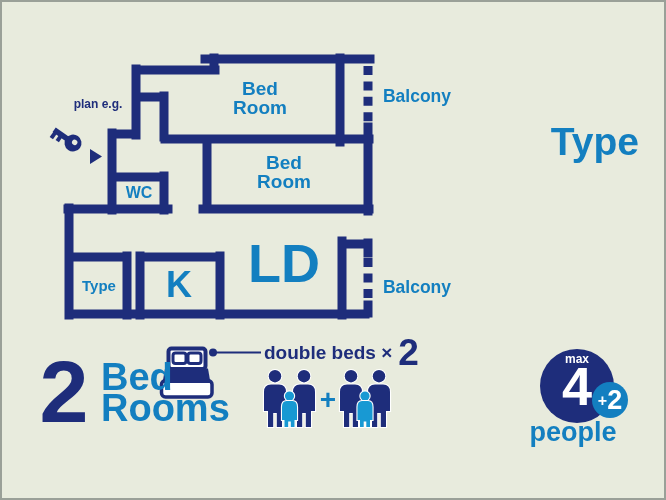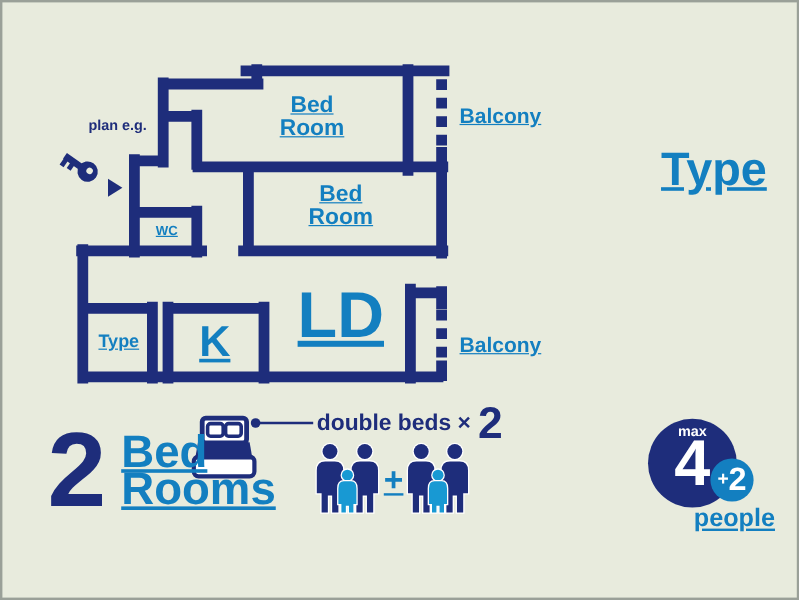--- a/index.html
+++ b/index.html
@@ -16,27 +16,27 @@
   .door-dash{fill:none;stroke:var(--c-navy,#1e2d7b);stroke-width:9;stroke-linecap:butt;}
   .navy-fill{fill:var(--c-navy,#1e2d7b);}
   .bg-fill{fill:var(--c-background,#e8ebdd);}
   .bed-outline{fill:var(--c-white,#fff);stroke:var(--c-navy,#1e2d7b);}
   .connector{stroke:var(--c-navy,#1e2d7b);stroke-width:2;fill:none;}
   .person-adult{fill:var(--c-navy,#1e2d7b);stroke:var(--c-white,#fff);stroke-width:2.2;paint-order:stroke;}
   .person-child{fill:var(--c-cyan,#1899d3);stroke:var(--c-white,#fff);stroke-width:2.2;paint-order:stroke;}
   
   .t{position:absolute;transform:translate(-50%,-50%);white-space:nowrap;line-height:1;}
   .navy{color:var(--c-navy,#1e2d7b);}
-  .blue{color:var(--c-blue,#137fc0);text-decoration:underline;}
+  .blue{color:var(--c-blue,#137fc0);}
   .white{color:var(--c-white,#fff);}
   .center{text-align:center;}
   .plan-note{left:96px;top:102px;font-size:12px;}
   .br1{left:258px;top:96px;font-size:19px;line-height:18.5px;}
   .br2{left:282px;top:170px;font-size:19px;line-height:18.5px;}
-  .wc{left:137px;top:191px;font-size:11px;}
+  .wc{left:137px;top:191px;font-size:16px;}
   .bath{left:97px;top:283px;font-size:15px;}
   .k{left:177px;top:283px;font-size:36px;}
   .ld{left:282px;top:261px;font-size:54px;}
   .balcony1{left:415px;top:95px;font-size:17.5px;}
   .balcony2{left:415px;top:286px;font-size:17.5px;}
   .title-main{position:absolute;right:20px;top:40px;font-size:76px;letter-spacing:-2px;line-height:1;}
   .title-sub{position:absolute;right:25px;top:120px;font-size:39px;line-height:1;}
   .big2{left:62px;top:346px;transform:translateX(-50%);position:absolute;font-size:88px;line-height:1;}
   .bedrooms{position:absolute;left:99px;top:360px;font-size:38px;line-height:31px;}
   .dbl-row{position:absolute;left:262px;top:351px;transform:translateY(-50%);display:flex;align-items:center;justify-content:space-between;}
@@ -44,21 +44,21 @@
   .dbl-count{font-size:37px;margin-left:6px;}
   .plus{left:326px;top:398px;font-size:28px;}
   .ok{left:625px;top:338px;font-size:29px;}
   .max-circle{position:absolute;left:538px;top:347px;width:74px;height:74px;border-radius:50%;background:var(--c-navy,#1e2d7b);}
   .extra-circle{position:absolute;left:590px;top:380px;width:36px;height:36px;border-radius:50%;background:var(--c-blue,#137fc0);}
   .max-label{left:575px;top:357px;font-size:12px;}
   .max-value{left:575px;top:384px;font-size:54px;}
   .extra{left:608px;top:398px;display:flex;align-items:center;}
   .extra-plus{font-size:16px;}
   .extra-value{font-size:27px;}
-  .people{left:610px;top:430px;font-size:21px;}
+  .people{left:571px;top:430px;font-size:27px;}
 </style>
 </head>
 <body>
 
 <div class="stage">
 
   <svg width="666" height="500" viewBox="0 0 666 500">
     <defs>
       <g id="adult">
         <circle cx="0" cy="6.2" r="6.2" class="person-adult"></circle>

